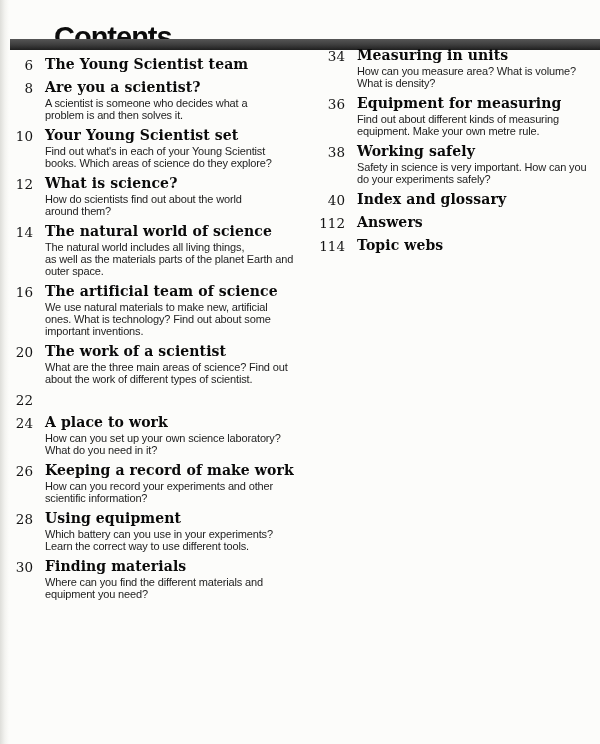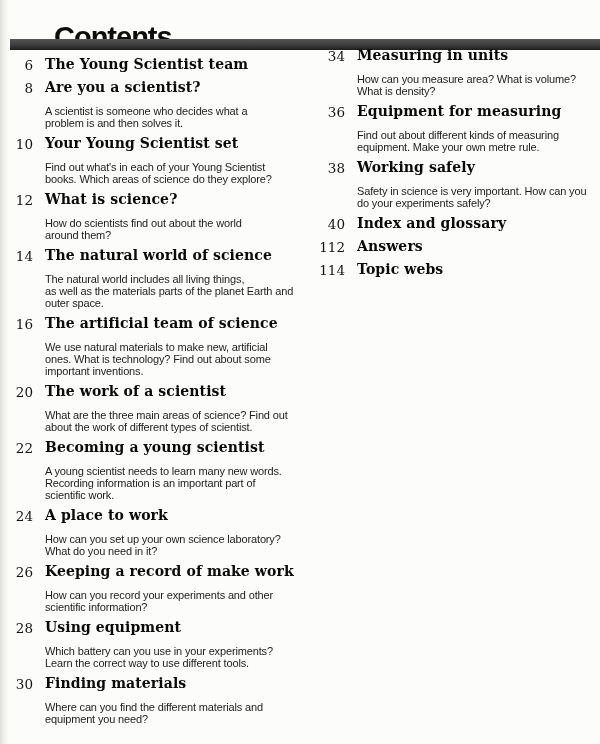--- a/index.html
+++ b/index.html
@@ -67,21 +67,21 @@
   .entry-title {
     font-family: "DejaVu Serif", serif;
     font-weight: 700;
     font-size: 14px;
     line-height: 15px;
     letter-spacing: 0.1px;
     color: #0a0a0a;
     white-space: pre;
   }
   .entry-desc {
-    margin-top: 10px;
+    margin-top: 2px;
     font-family: "Liberation Sans", sans-serif;
     font-size: 11px;
     line-height: 12px;
     letter-spacing: -0.15px;
     color: #1d1d1d;
     white-space: pre;
   }
 </style>
 </head>
 <body>
@@ -144,26 +144,20 @@
     <div class="entry">
       <div class="num">20</div>
       <div class="entry-body">
         <div class="entry-title">The work of a scientist</div>
         <div class="entry-desc">What are the three main areas of science? Find out
 about the work of different types of scientist.</div>
       </div>
     </div>
     <div class="entry">
       <div class="num">22</div>
-      <div class="entry-body">
-        <div class="entry-title">Becoming a young scientist</div>
-        <div class="entry-desc">A young scientist needs to learn many new words.
-Recording information is an important part of
-scientific work.</div>
-      </div>
     </div>
     <div class="entry">
       <div class="num">24</div>
       <div class="entry-body">
         <div class="entry-title">A place to work</div>
         <div class="entry-desc">How can you set up your own science laboratory?
 What do you need in it?</div>
       </div>
     </div>
     <div class="entry">

